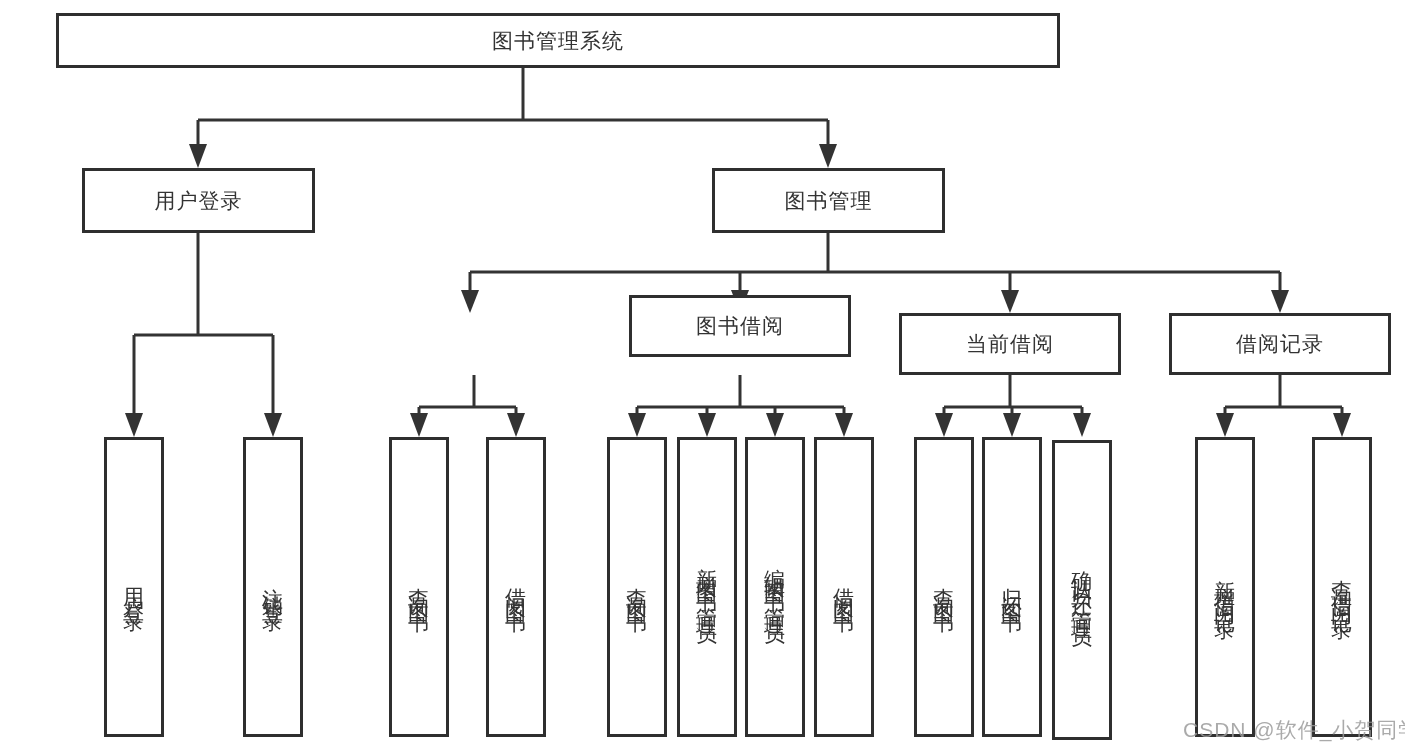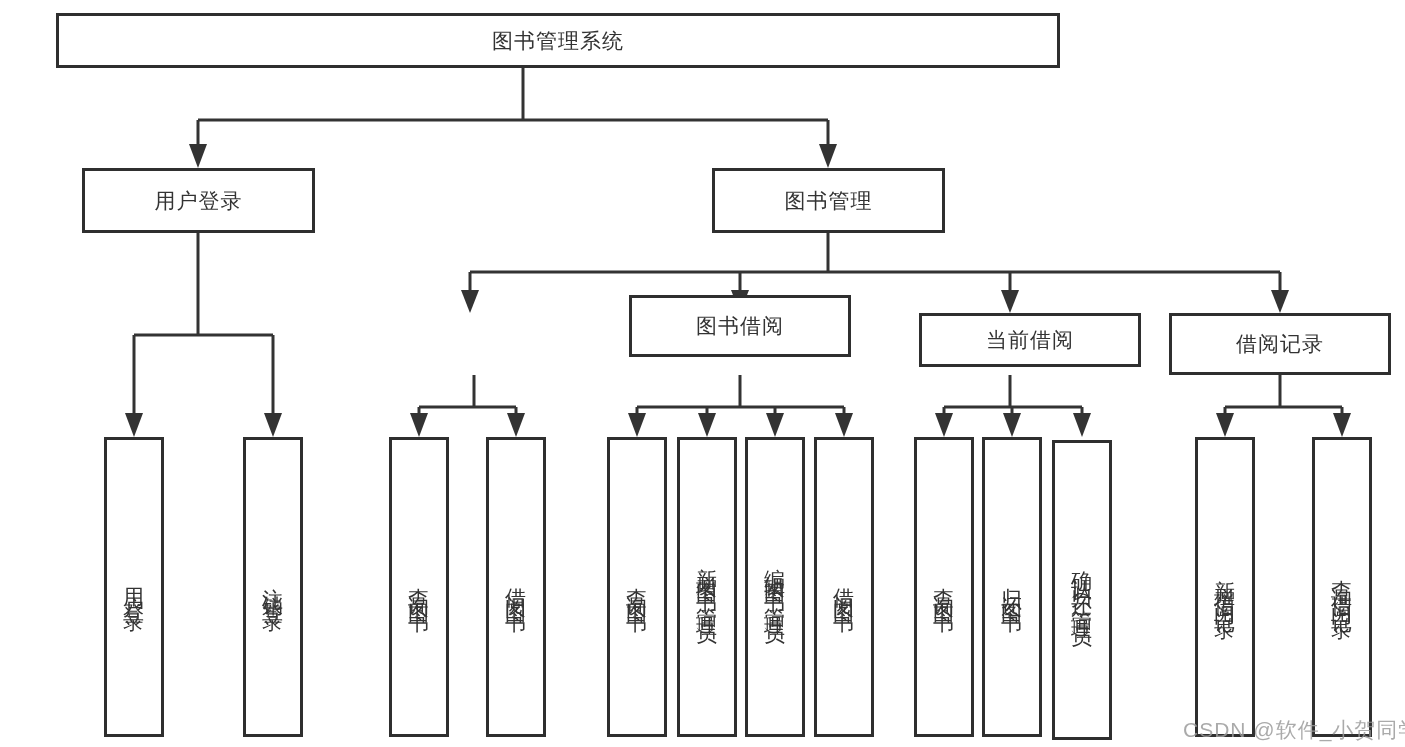--- a/index.html
+++ b/index.html
@@ -93,21 +93,21 @@
     <path class="c-arrow" d="M1216 413 L1234 413 L1225 437 Z"></path>
     <path class="c-arrow" d="M1333 413 L1351 413 L1342 437 Z"></path>
   </svg>
 
   <div class="node hbox" style="left:21px;top:13px;width:1004px;height:55px;margin-left:35px;">图书管理系统</div>
 
   <div class="node hbox" style="left:82px;top:168px;width:233px;height:65px;">用户登录</div>
   <div class="node hbox" style="left:712px;top:168px;width:233px;height:65px;text-align:center;">图书管理</div>
 
   <div class="node hbox" style="left:629px;top:295px;width:222px;height:62px;">图书借阅</div>
-  <div class="node hbox" style="left:919px;top:313px;width:222px;height:54px;">当前借阅</div>
+  <div class="node hbox" style="left:899px;top:313px;width:222px;height:62px;">当前借阅</div>
   <div class="node hbox" style="left:1169px;top:313px;width:222px;height:62px;">借阅记录</div>
 
   <div class="node vbox" style="left:104px;top:437px;">
     <span class="vtext">用户登录</span>
   </div>
   <div class="node vbox" style="left:243px;top:437px;">
     <span class="vtext">注销登录</span>
   </div>
 
   <div class="node vbox" style="left:389px;top:437px;">

